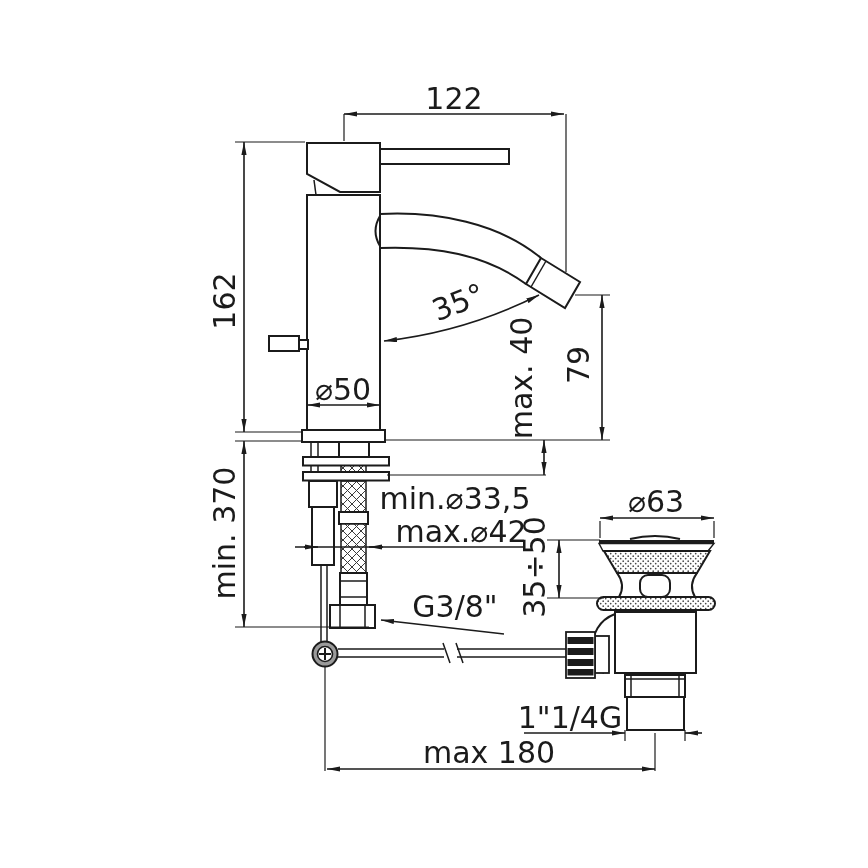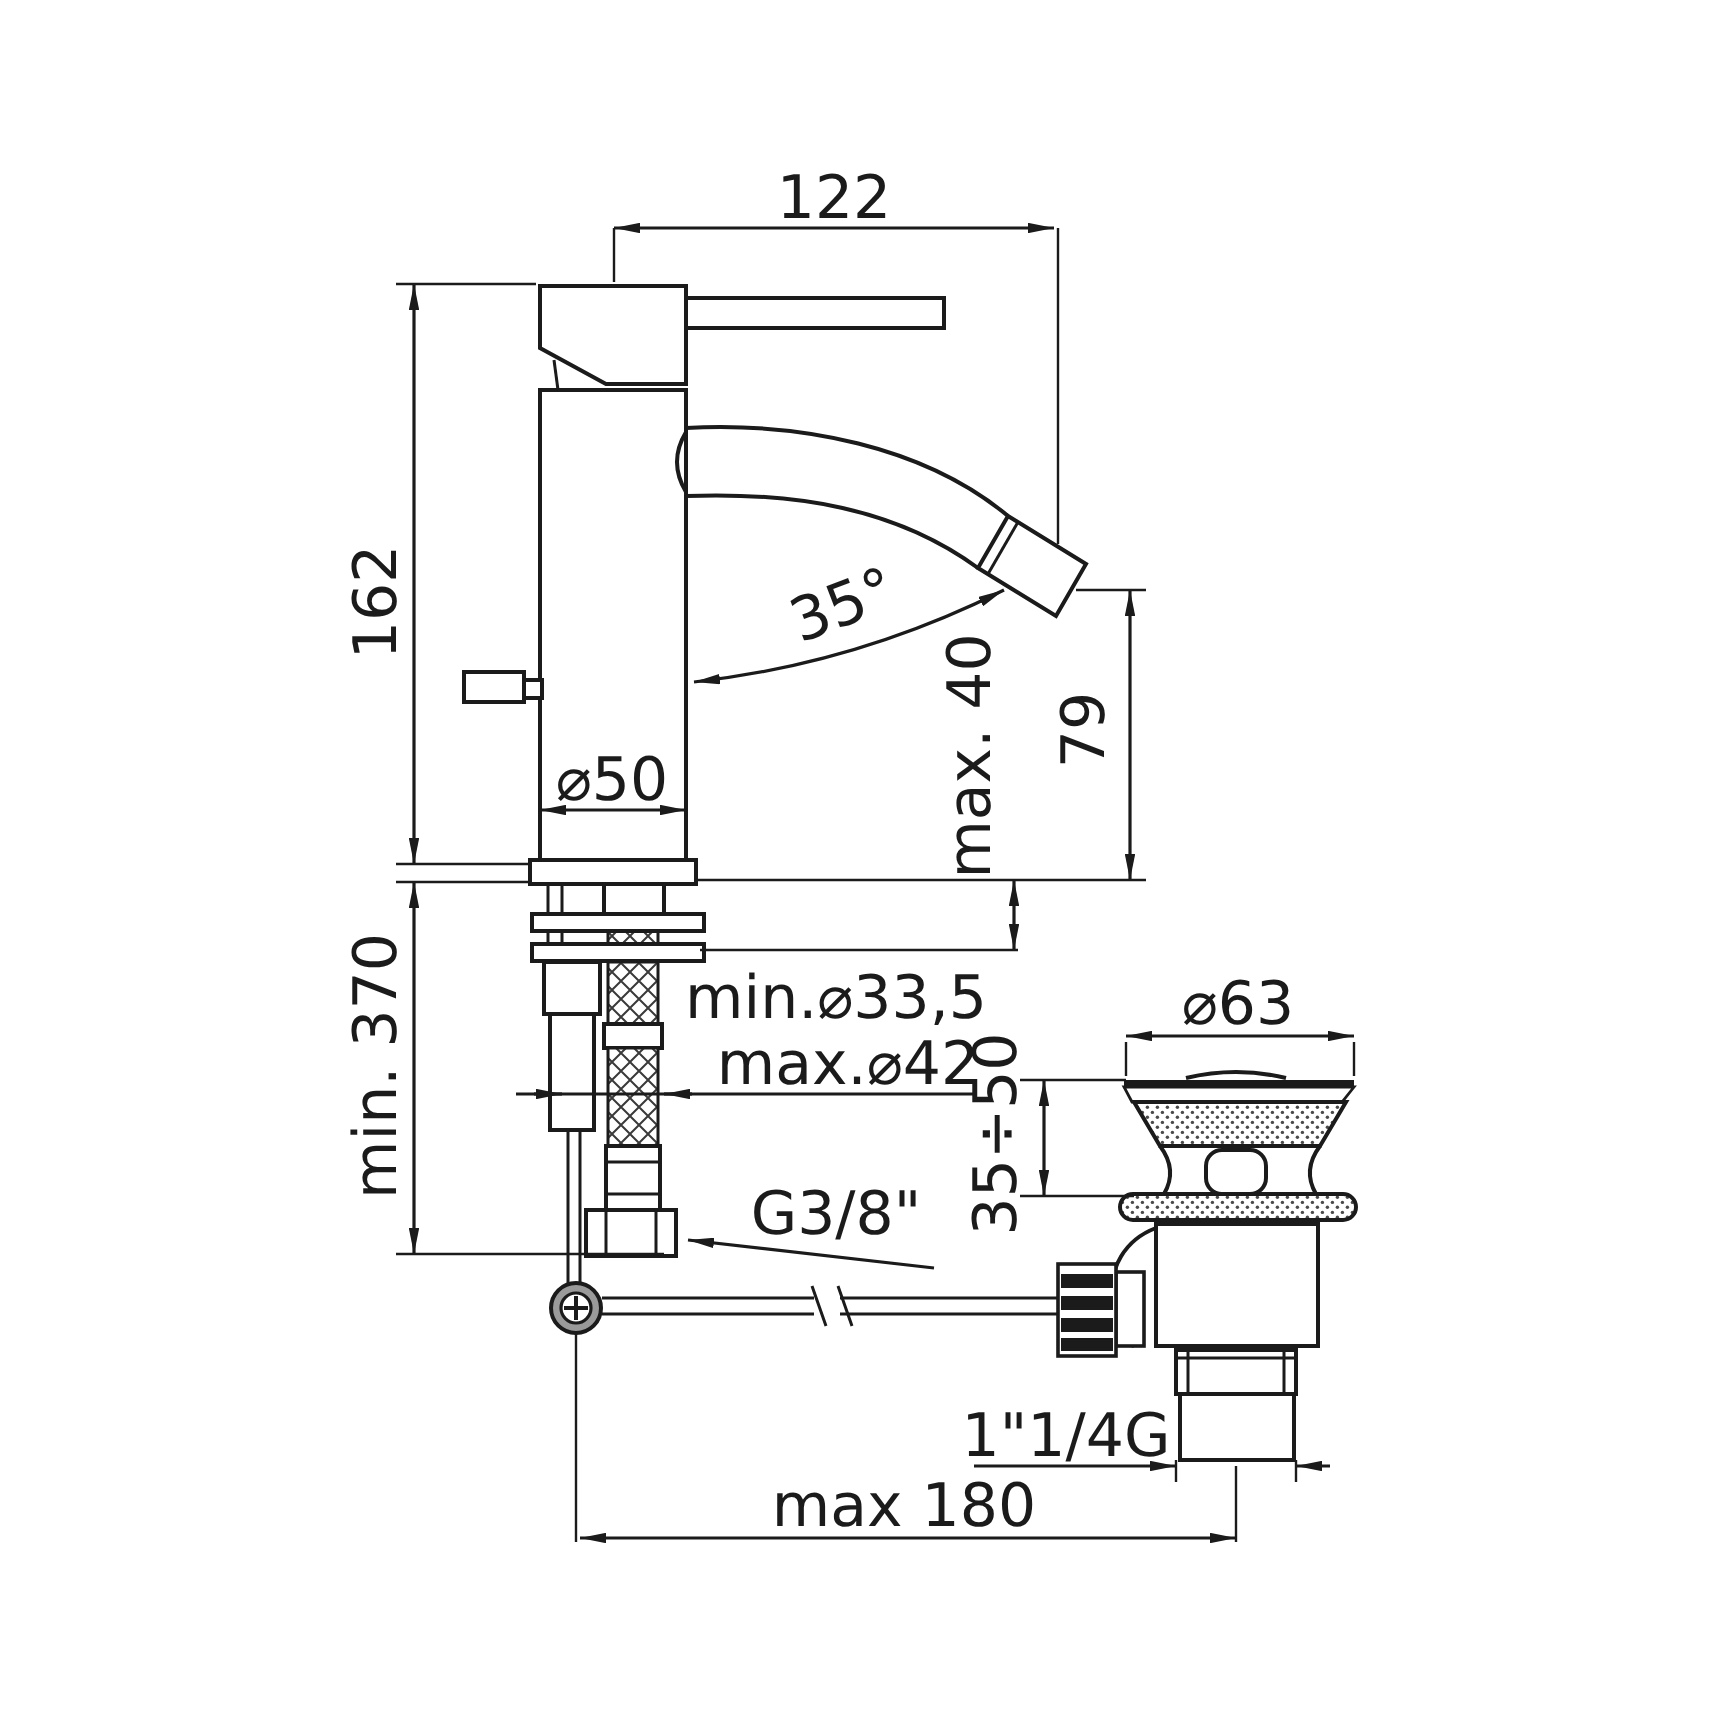--- a/index.html
+++ b/index.html
@@ -1,16 +1,16 @@
 <!DOCTYPE html>
 <html><head>
 <meta charset="utf-8">
 <style>
   html,body{margin:0;padding:0;background:#ffffff;}
-  .canvas{position:relative;width:760px;height:868px;background:#ffffff;overflow:hidden;}
+  .canvas{position:relative;width:760px;height:868px;background:#ffffff;overflow:hidden;margin-left:37px;}
   svg{display:block;}
   text{font-family:"DejaVu Sans","Liberation Sans",sans-serif;fill:#1b1b1b;}
   .dim-txt{font-size:30px;}
   .outline{stroke:#1b1b1b;stroke-width:2;fill:none;}
   .outline-f{stroke:#1b1b1b;stroke-width:2;fill:#ffffff;}
   .thin{stroke:#1b1b1b;stroke-width:1.5;fill:none;}
   .dim{stroke:#1b1b1b;stroke-width:1.6;fill:none;}
   .ext{stroke:#1b1b1b;stroke-width:1.2;fill:none;}
 </style>
 </head>

